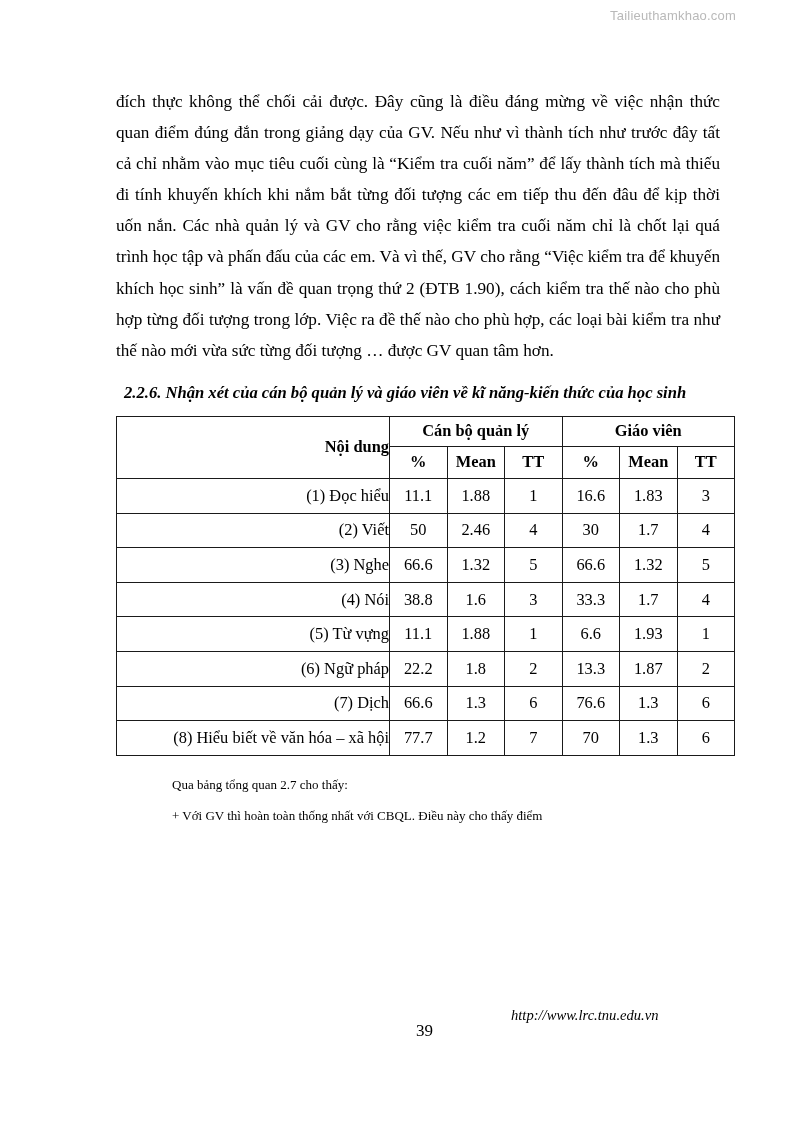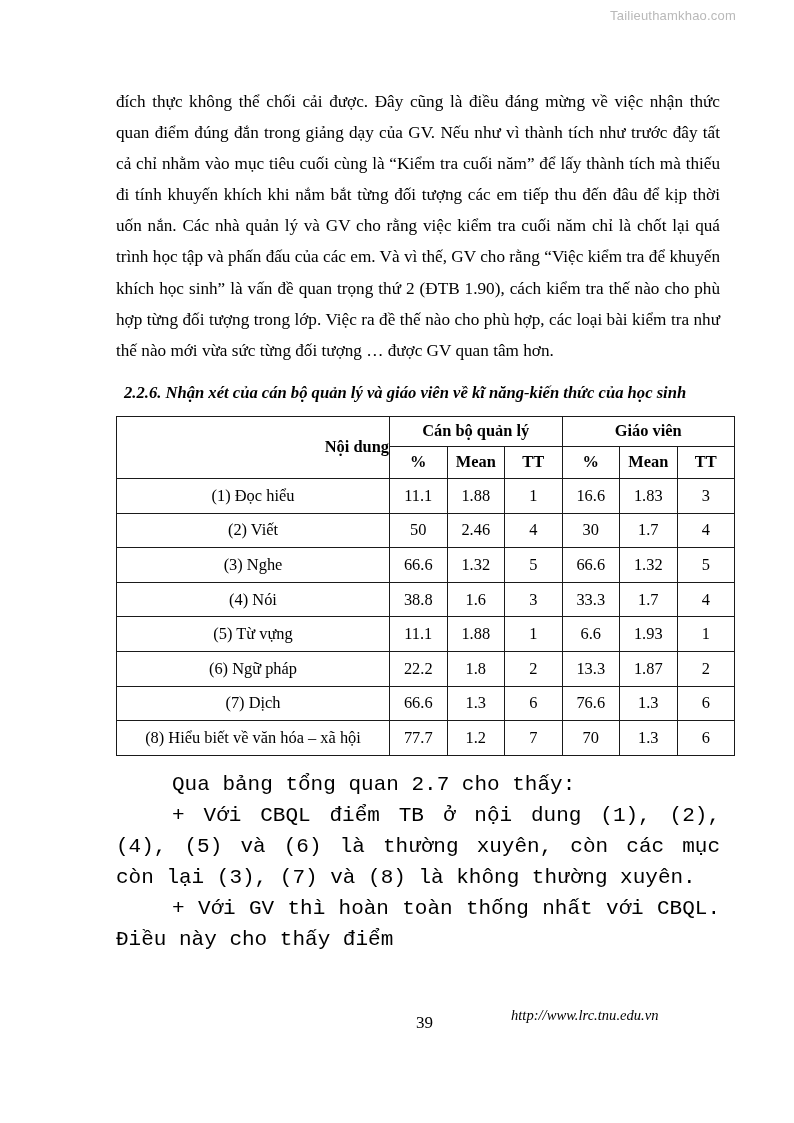--- a/index.html
+++ b/index.html
@@ -104,40 +104,39 @@
   th.sub {
     text-align: center;
     font-weight: bold;
     height: 31px;
   }
   th.w-pct  { width: 58px; }
   th.w-mean { width: 63px; }
   th.w-tt   { width: 52px; }
 
   td.label {
-    text-align: center;
+    text-align: right;
     padding: 0 4px 0 7px;
     height: 33.6px;
   }
   td.num {
     text-align: center;
     height: 33.6px;
   }
 
   
   .after-table {
     padding-top: 13px;
   }
   p.indent-par {
     margin: 0;
-    font-size: 21px;
+    font-size: 13px;
     line-height: 31.1px;
     text-align: justify;
     text-indent: 56px;
-    font-family: Liberation Mono, monospace;
   }
 
   
   .footer {
     position: absolute;
     left: 116px;
     top: 1002px;
     width: 604px;
     height: 26px;
     font-size: 14.6px;
@@ -146,21 +145,21 @@
   }
   .footer-left {
     position: absolute;
     left: 0;
     top: 0;
     white-space: nowrap;
   }
   .footer-page {
     position: absolute;
     left: 300px;
-    top: 8px;
+    top: 16px;
     font-style: normal;
     font-size: 17px;
   }
   .footer-right {
     position: absolute;
     left: 395px;
     top: 0;
     white-space: nowrap;
   }
 </style>
@@ -265,21 +264,20 @@
           <td class="num">7</td>
           <td class="num">70</td>
           <td class="num">1.3</td>
           <td class="num">6</td>
         </tr>
       </tbody>
     </table>
 
     <div class="after-table">
       <p class="indent-par">Qua bảng tổng quan 2.7 cho thấy:</p>
-      <p class="indent-par">+ Với CBQL điểm TB ở nội dung (1), (2), (4), (5) và (6) là thường xuyên, còn các mục còn lại (3), (7) và (8) là không thường xuyên.</p>
       <p class="indent-par">+ Với GV thì hoàn toàn thống nhất với CBQL. Điều này cho thấy điểm</p>
     </div>
 
   </div>
 
   <div class="footer">
     <span class="footer-page">39</span>
     <span class="footer-right">http://www.lrc.tnu.edu.vn</span>
   </div>
 

